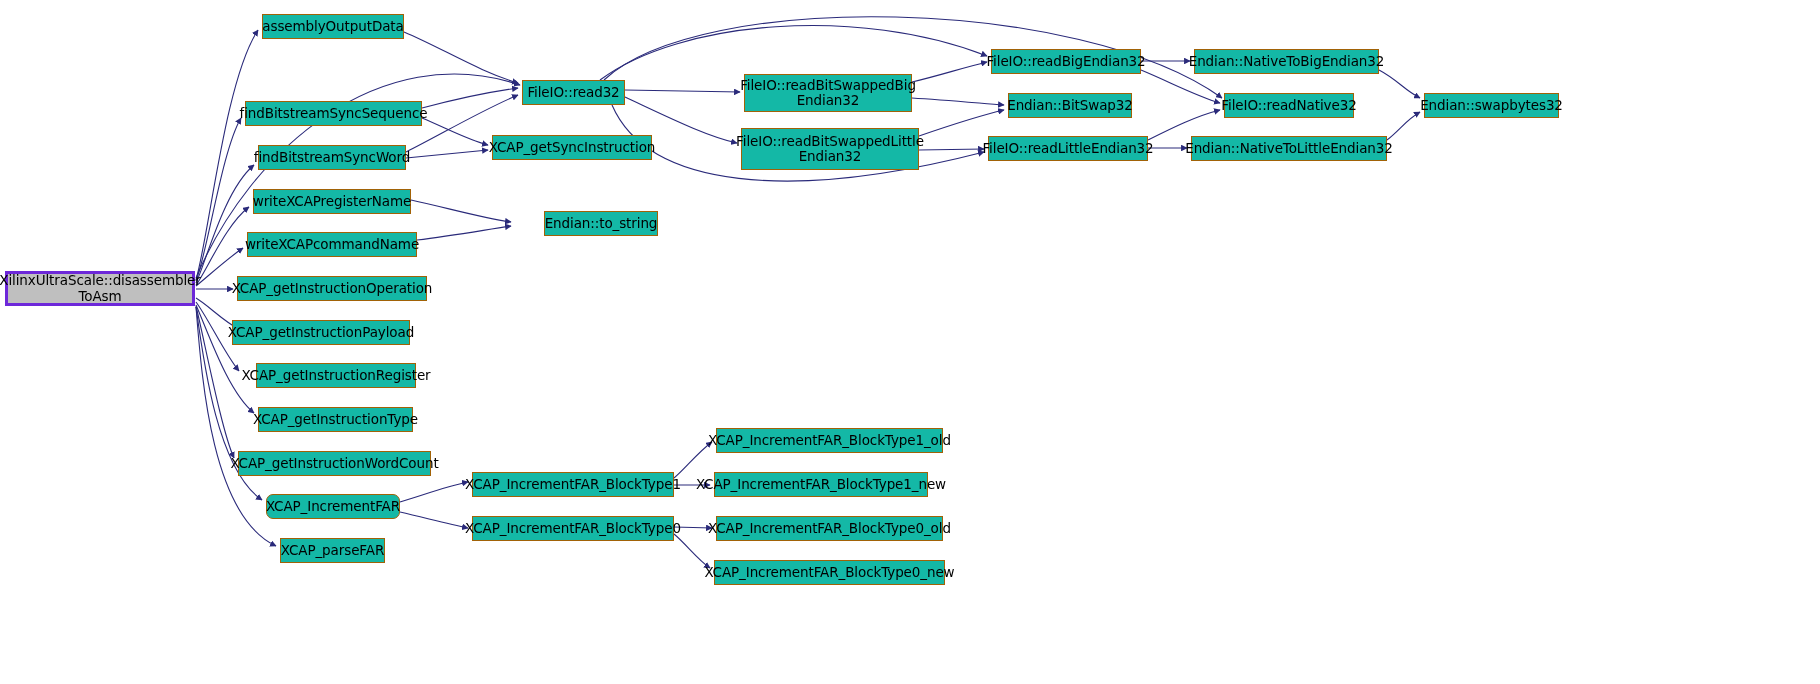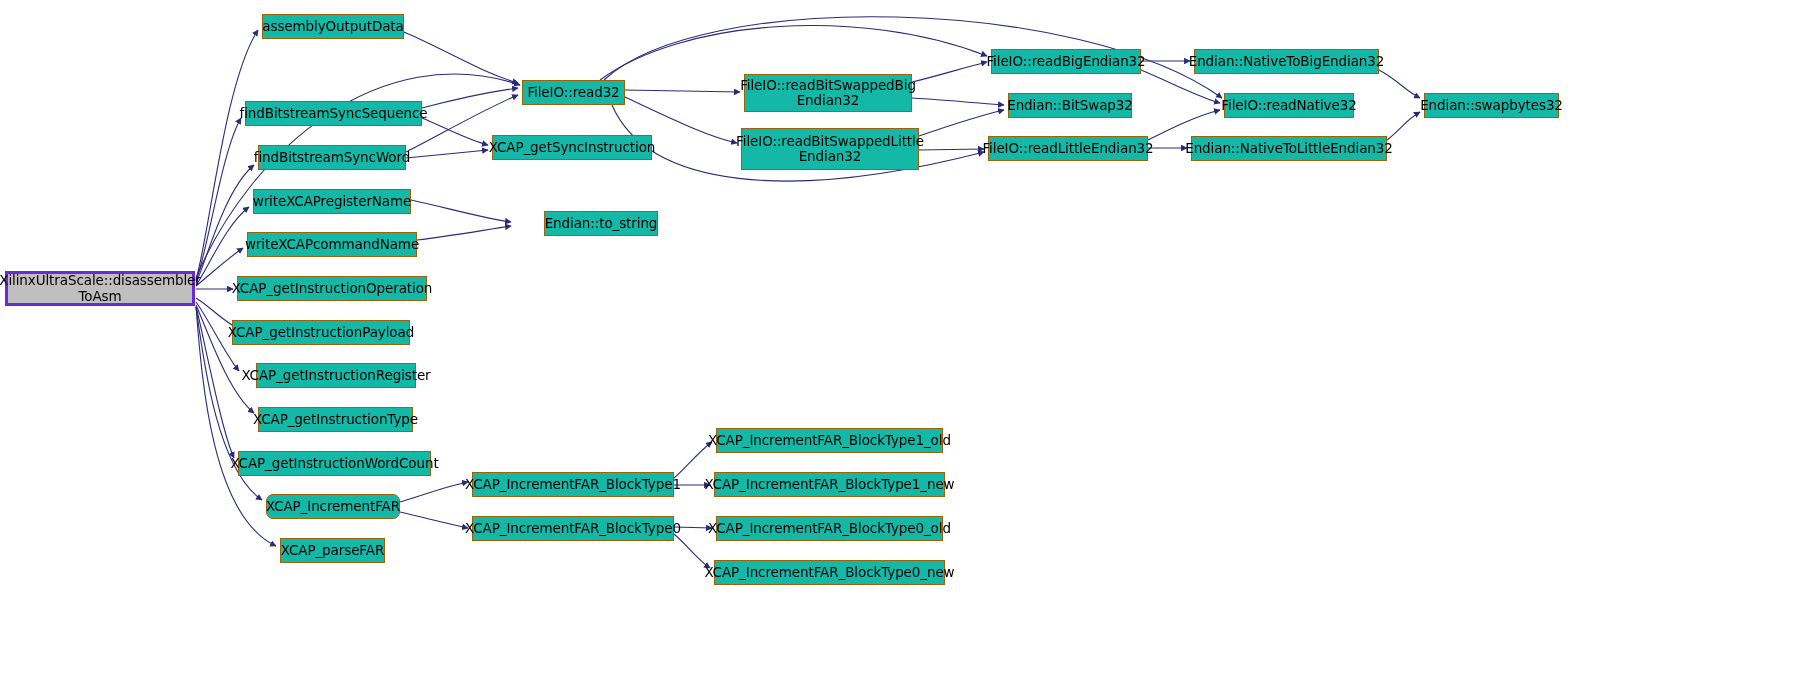--- a/index.html
+++ b/index.html
@@ -123,17 +123,17 @@
       <div class="node" style="left: 991px; top: 49px; width: 150px; height: 25px;">FileIO::readBigEndian32</div>
       <div class="node" style="left: 1008px; top: 93px; width: 124px; height: 25px;">Endian::BitSwap32</div>
       <div class="node" style="left: 988px; top: 136px; width: 160px; height: 25px;">FileIO::readLittleEndian32</div>
       <div class="node" style="left: 1194px; top: 49px; width: 185px; height: 25px;">Endian::NativeToBigEndian32</div>
       <div class="node" style="left: 1224px; top: 93px; width: 130px; height: 25px;">FileIO::readNative32</div>
       <div class="node" style="left: 1191px; top: 136px; width: 196px; height: 25px;">Endian::NativeToLittleEndian32</div>
       <div class="node" style="left: 1424px; top: 93px; width: 135px; height: 25px;">Endian::swapbytes32</div>
       <div class="node" style="left: 472px; top: 472px; width: 202px; height: 25px;">XCAP_IncrementFAR_BlockType1</div>
       <div class="node" style="left: 472px; top: 516px; width: 202px; height: 25px;">XCAP_IncrementFAR_BlockType0</div>
       <div class="node" style="left: 716px; top: 428px; width: 227px; height: 25px;">XCAP_IncrementFAR_BlockType1_old</div>
-      <div class="node" style="left: 714px; top: 472px; width: 231px; height: 25px;">XCAP_IncrementFAR_BlockType1_new</div>
+      <div class="node" style="left: 714px; top: 472px; width: 214px; height: 25px;">XCAP_IncrementFAR_BlockType1_new</div>
       <div class="node" style="left: 716px; top: 516px; width: 227px; height: 25px;">XCAP_IncrementFAR_BlockType0_old</div>
       <div class="node" style="left: 714px; top: 560px; width: 231px; height: 25px;">XCAP_IncrementFAR_BlockType0_new</div>
     </div>
 </div>
 
 </body></html>

